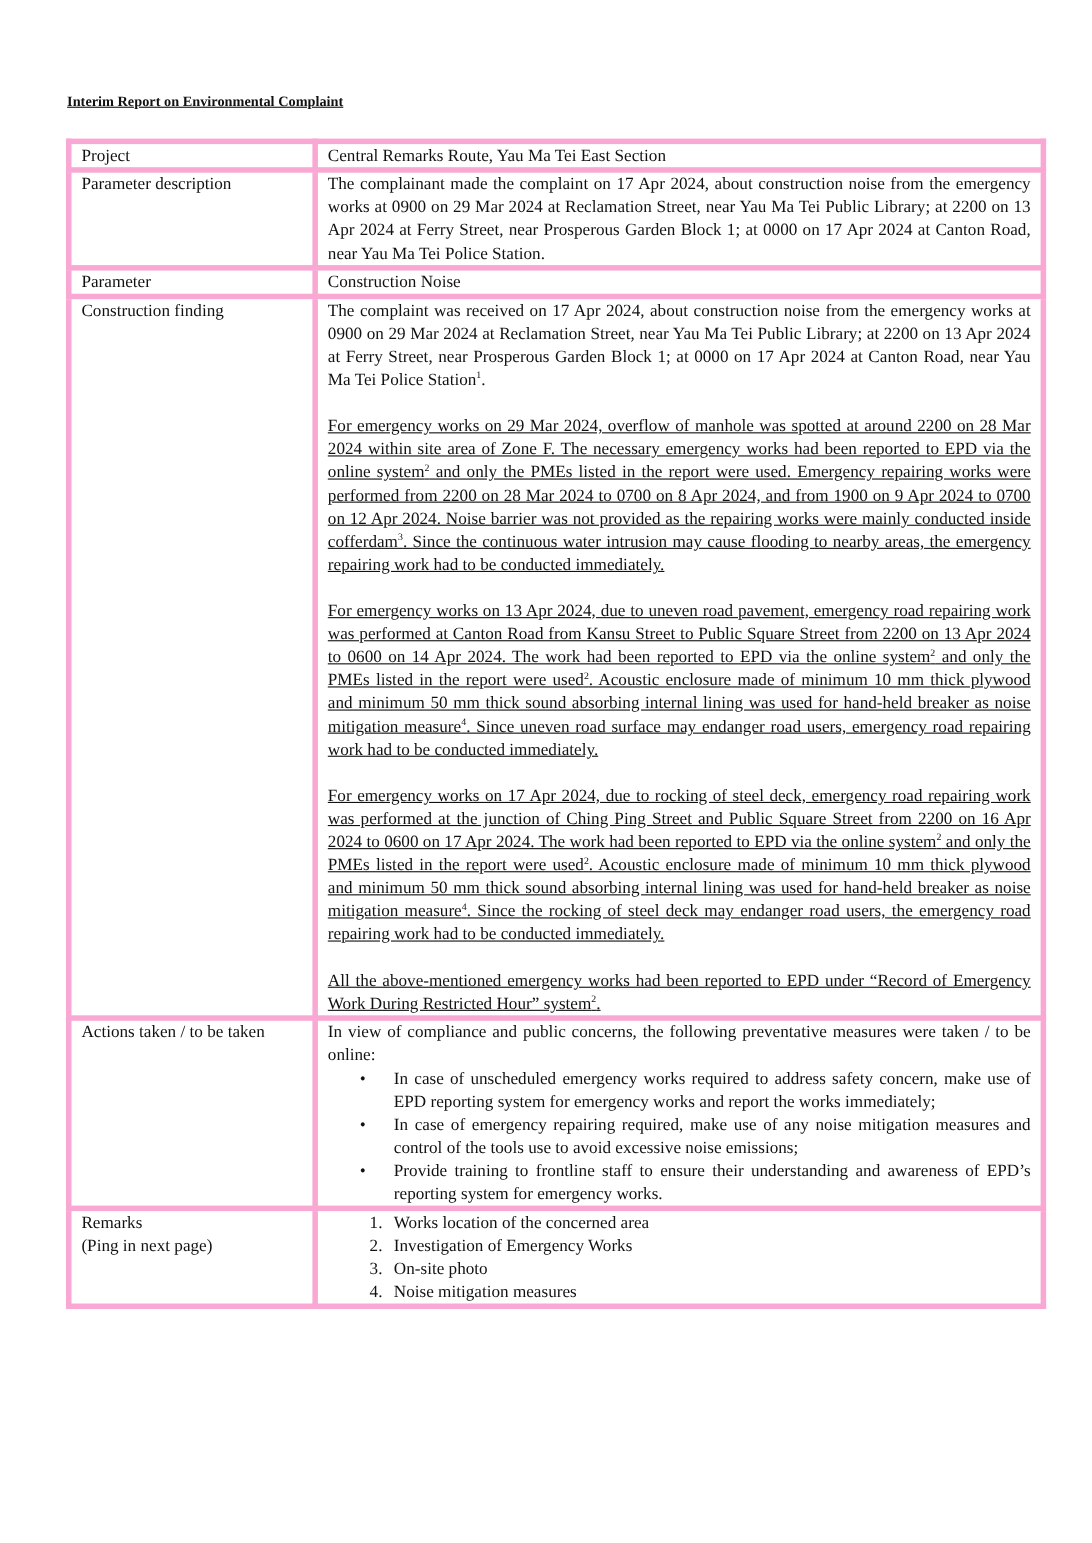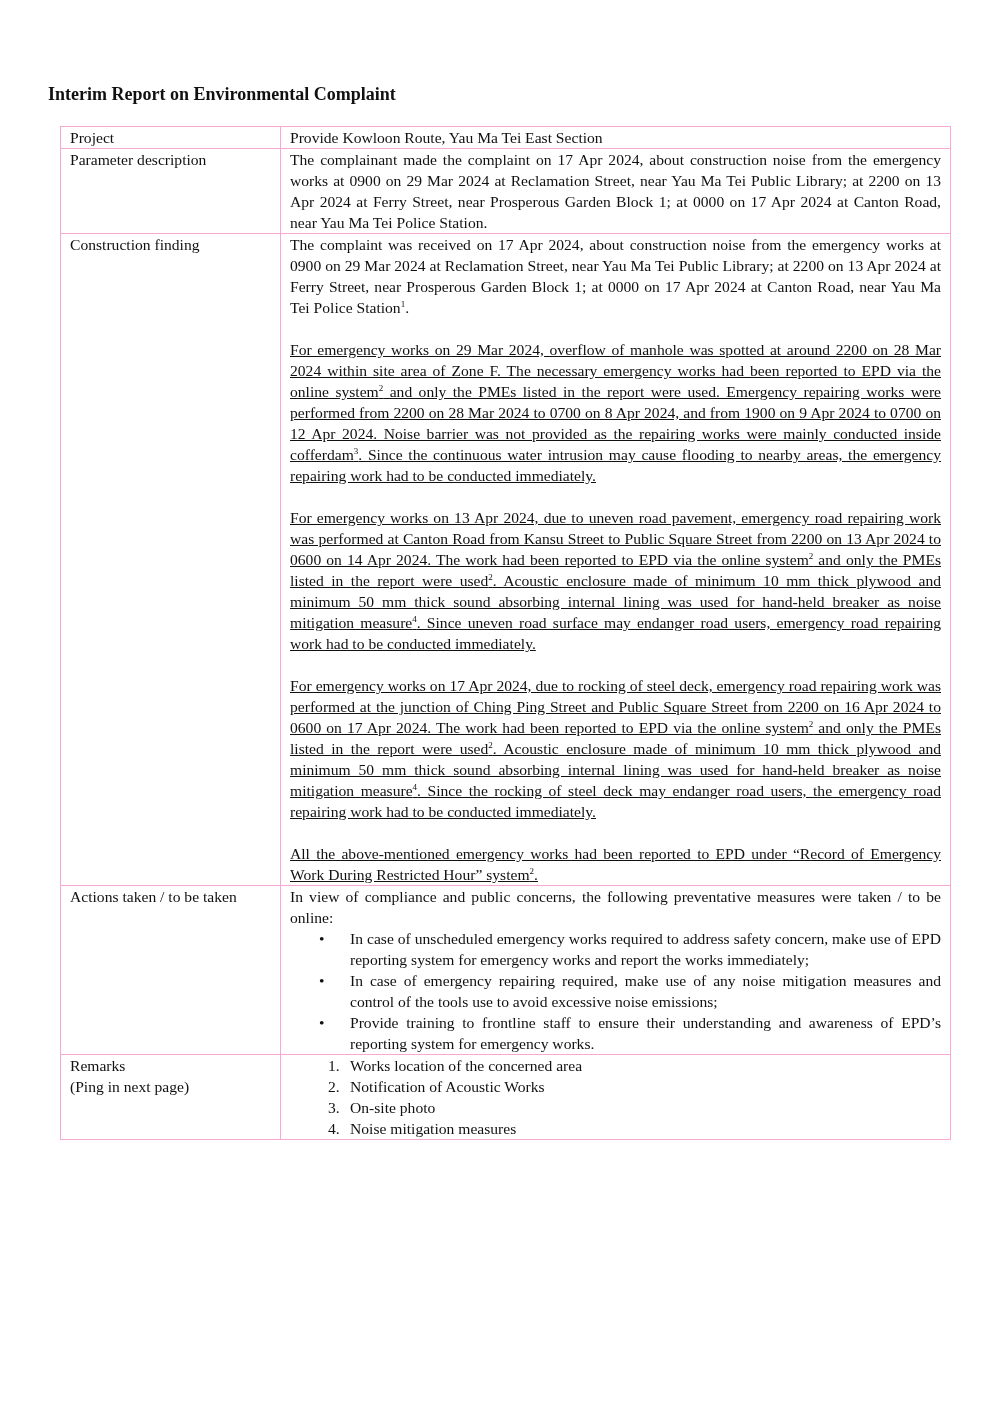--- a/index.html
+++ b/index.html
@@ -2,31 +2,31 @@
 <html><head>
   <meta charset="utf-8">
   <style>
     html, body { margin: 0; padding: 0; background: #ffffff; }
     body {
       width: 993px; height: 1403px; position: relative; overflow: hidden;
       font-family: "Liberation Serif", "DejaVu Serif", serif;
       color: #111111;
     }
     .title {
-      position: absolute; left: 48px; top: 84px;
-      font-size: 18px; font-weight: bold; 
+      position: absolute; left: 61px; top: 84px;
+      font-size: 13px; font-weight: bold; text-decoration: underline;
       letter-spacing: 0px;
     }
     table.report {
       position: absolute; left: 60px; top: 126px;
       width: 891px; border-collapse: collapse;
       font-size: 15.6px; line-height: 21px;
     }
     table.report td {
-      border: 1px solid #f9a8d4; vertical-align: top;
+      border: 5px solid #f9a8d4; vertical-align: top;
       padding: 0 9px 0 9px;
     }
     td.label { width: 201px; }
     td.value { text-align: justify; }
     .para { margin: 0; text-align: justify; }
     .para + .para { margin-top: 21px; text-decoration: underline; }
     sup { font-size: 9px; line-height: 0; vertical-align: 6px; }
     ul.bullets { margin: 0; padding: 0 0 0 60px; list-style: none; }
     ul.bullets li { position: relative; text-align: justify; }
     ul.bullets li .dot {
@@ -39,25 +39,29 @@
   </style>
 </head>
 <body>
 
 <div class="title">Interim Report on Environmental Complaint</div>
 
 <table class="report">
   <tbody>
       <tr>
     <td class="label">Project</td>
-    <td class="value">Provide Kowloon Route, Yau Ma Tei East Section</td>
+    <td class="value">Central Remarks Route, Yau Ma Tei East Section</td>
   </tr>
   <tr>
     <td class="label">Parameter description</td>
     <td class="value">The complainant made the complaint on 17 Apr 2024, about construction noise from the emergency works at 0900 on 29 Mar 2024 at Reclamation Street, near Yau Ma Tei Public Library; at 2200 on 13 Apr 2024 at Ferry Street, near Prosperous Garden Block 1; at 0000 on 17 Apr 2024 at Canton Road, near Yau Ma Tei Police Station.</td>
+  </tr>
+  <tr>
+    <td class="label">Parameter</td>
+    <td class="value">Construction Noise</td>
   </tr>
   <tr class="row-finding">
     <td class="label">Construction finding</td>
     <td class="value">
       <p class="para"><span>The complaint was received on 17 Apr 2024, about construction noise from the emergency works at 0900 on 29 Mar 2024 at Reclamation Street, near Yau Ma Tei Public Library; at 2200 on 13 Apr 2024 at Ferry Street, near Prosperous Garden Block 1; at 0000 on 17 Apr 2024 at Canton Road, near Yau Ma Tei Police Station</span><sup>1</sup><span>.</span></p>
       <p class="para"><span>For emergency works on 29 Mar 2024, overflow of manhole was spotted at around 2200 on 28 Mar 2024 within site area of Zone F. The necessary emergency works had been reported to EPD via the online system</span><sup>2</sup><span> and only the PMEs listed in the report were used. Emergency repairing works were performed from 2200 on 28 Mar 2024 to 0700 on 8 Apr 2024, and from 1900 on 9 Apr 2024 to 0700 on 12 Apr 2024. Noise barrier was not provided as the repairing works were mainly conducted inside cofferdam</span><sup>3</sup><span>. Since the continuous water intrusion may cause flooding to nearby areas, the emergency repairing work had to be conducted immediately.</span></p>
       <p class="para"><span>For emergency works on 13 Apr 2024, due to uneven road pavement, emergency road repairing work was performed at Canton Road from Kansu Street to Public Square Street from 2200 on 13 Apr 2024 to 0600 on 14 Apr 2024. The work had been reported to EPD via the online system</span><sup>2</sup><span> and only the PMEs listed in the report were used</span><sup>2</sup><span>. Acoustic enclosure made of minimum 10 mm thick plywood and minimum 50 mm thick sound absorbing internal lining was used for hand-held breaker as noise mitigation measure</span><sup>4</sup><span>. Since uneven road surface may endanger road users, emergency road repairing work had to be conducted immediately.</span></p>
       <p class="para"><span>For emergency works on 17 Apr 2024, due to rocking of steel deck, emergency road repairing work was performed at the junction of Ching Ping Street and Public Square Street from 2200 on 16 Apr 2024 to 0600 on 17 Apr 2024. The work had been reported to EPD via the online system</span><sup>2</sup><span> and only the PMEs listed in the report were used</span><sup>2</sup><span>. Acoustic enclosure made of minimum 10 mm thick plywood and minimum 50 mm thick sound absorbing internal lining was used for hand-held breaker as noise mitigation measure</span><sup>4</sup><span>. Since the rocking of steel deck may endanger road users, the emergency road repairing work had to be conducted immediately.</span></p>
       <p class="para"><span>All the above-mentioned emergency works had been reported to EPD under “Record of Emergency Work During Restricted Hour” system</span><sup>2</sup><span>.</span></p>
     </td>
@@ -74,20 +78,20 @@
     </td>
   </tr>
   <tr>
     <td class="label">
       <div>Remarks</div>
       <div>(Ping in next page)</div>
     </td>
     <td class="value">
       <ol class="remarks">
         <li><span class="num">1.</span><span>Works location of the concerned area</span></li>
-        <li><span class="num">2.</span><span>Notification of Acoustic Works</span></li>
+        <li><span class="num">2.</span><span>Investigation of Emergency Works</span></li>
         <li><span class="num">3.</span><span>On-site photo</span></li>
         <li><span class="num">4.</span><span>Noise mitigation measures</span></li>
       </ol>
     </td>
   </tr>
 </tbody>
   </table>
 
 </body></html>

